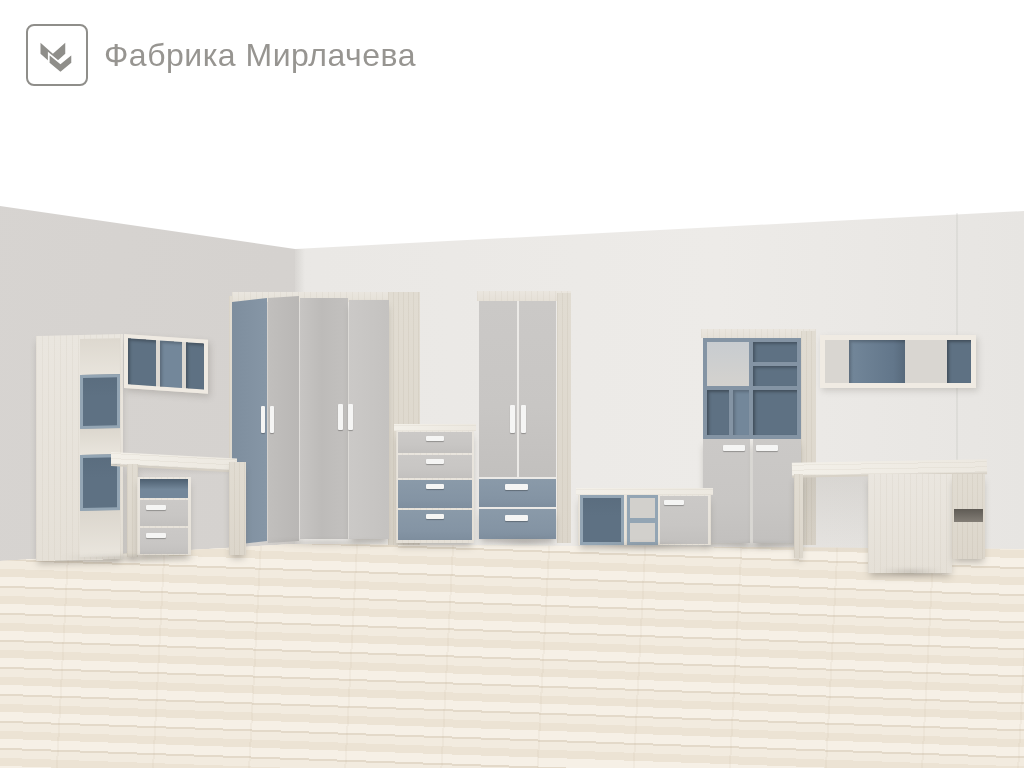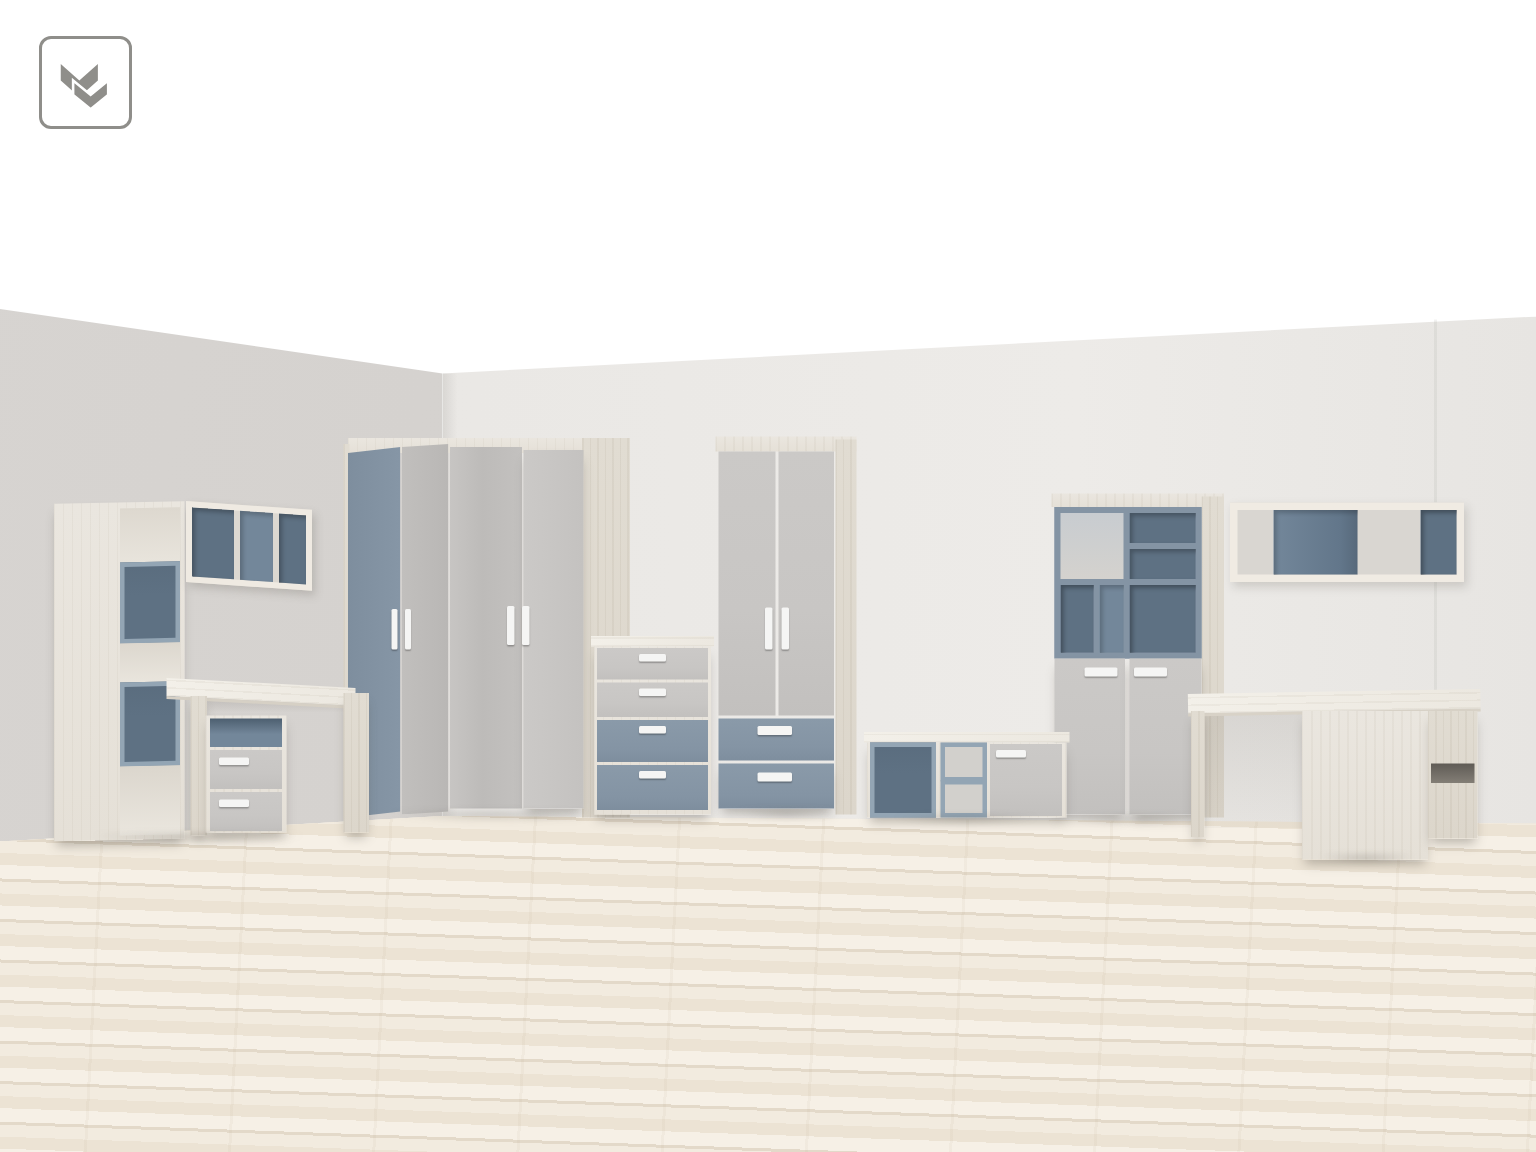--- a/index.html
+++ b/index.html
@@ -55,20 +55,21 @@
 <div class="abs floor"></div>
 <div class="abs floor-sheen"></div>
 
 <div class="abs logo">
   <div class="logo-mark">
     <svg width="44" height="44" viewBox="0 0 64 64">
       <path d="M8 14 L8 30 L26 46 L44 30 L44 14 L26 30 Z" fill="#8f8e8a"></path>
       <path d="M20 30 L20 44 L37 58 L54 44 L54 30 L37 44 Z" fill="#8f8e8a" stroke="#ffffff" stroke-width="2.5"></path>
     </svg>
   </div>
+  <div class="logo-text">Фабрика Мирлачева</div>
 </div>
 
 <div>
   <div class="abs wood" style="left:232px;top:292px;width:156px;height:10px;"></div>
   <div class="abs wood-side" style="left:388px;top:292px;width:32px;height:253px;"></div>
   <div class="abs wood-side" style="left:229px;top:296px;width:4px;height:250px;"></div>
   <div class="abs" style="left:232px;top:298px;width:35px;height:247px;background:linear-gradient(90deg,#7e8e9e,#8696a6);clip-path:polygon(0 4px,100% 0,100% 243px,0 100%);"></div>
   <div class="abs" style="left:268px;top:296px;width:31px;height:247px;background:linear-gradient(90deg,#c1bfbd,#b9b7b5);clip-path:polygon(0 2px,100% 0,100% 245px,0 100%);"></div>
   <div class="abs" style="left:300px;top:298px;width:48px;height:241px;background:linear-gradient(90deg,#c7c5c3,#bdbbb9 45%,#c3c1bf);"></div>
   <div class="abs foot-shadow" style="left:349px;top:300px;width:40px;height:239px;background:linear-gradient(90deg,#cbc9c7,#c4c2c0);"></div>

